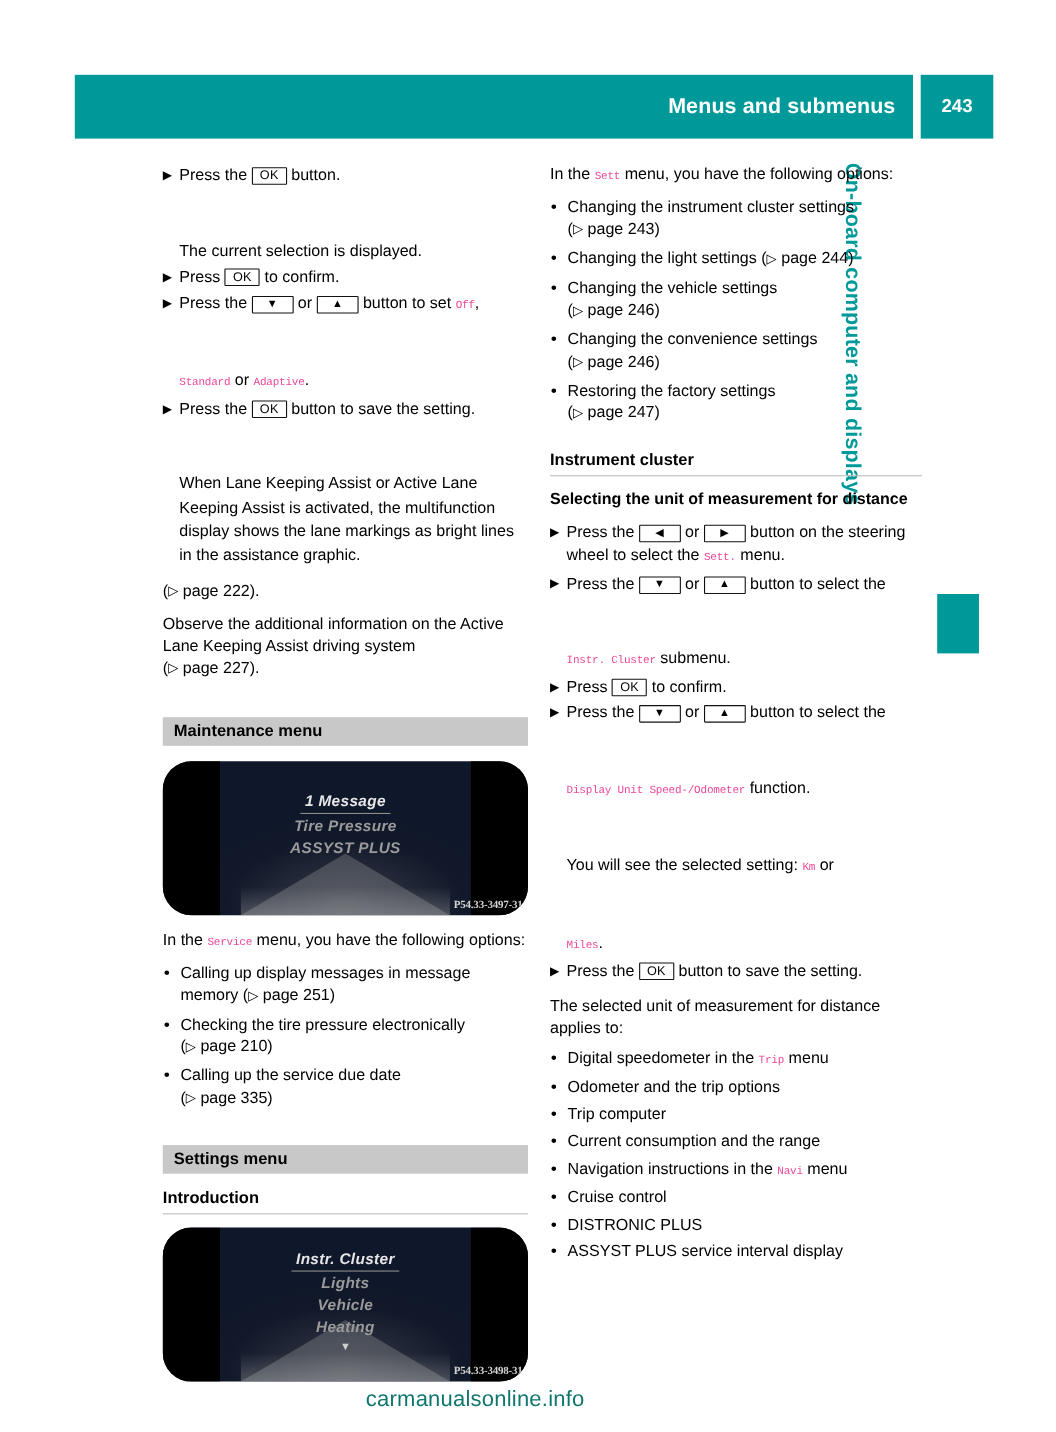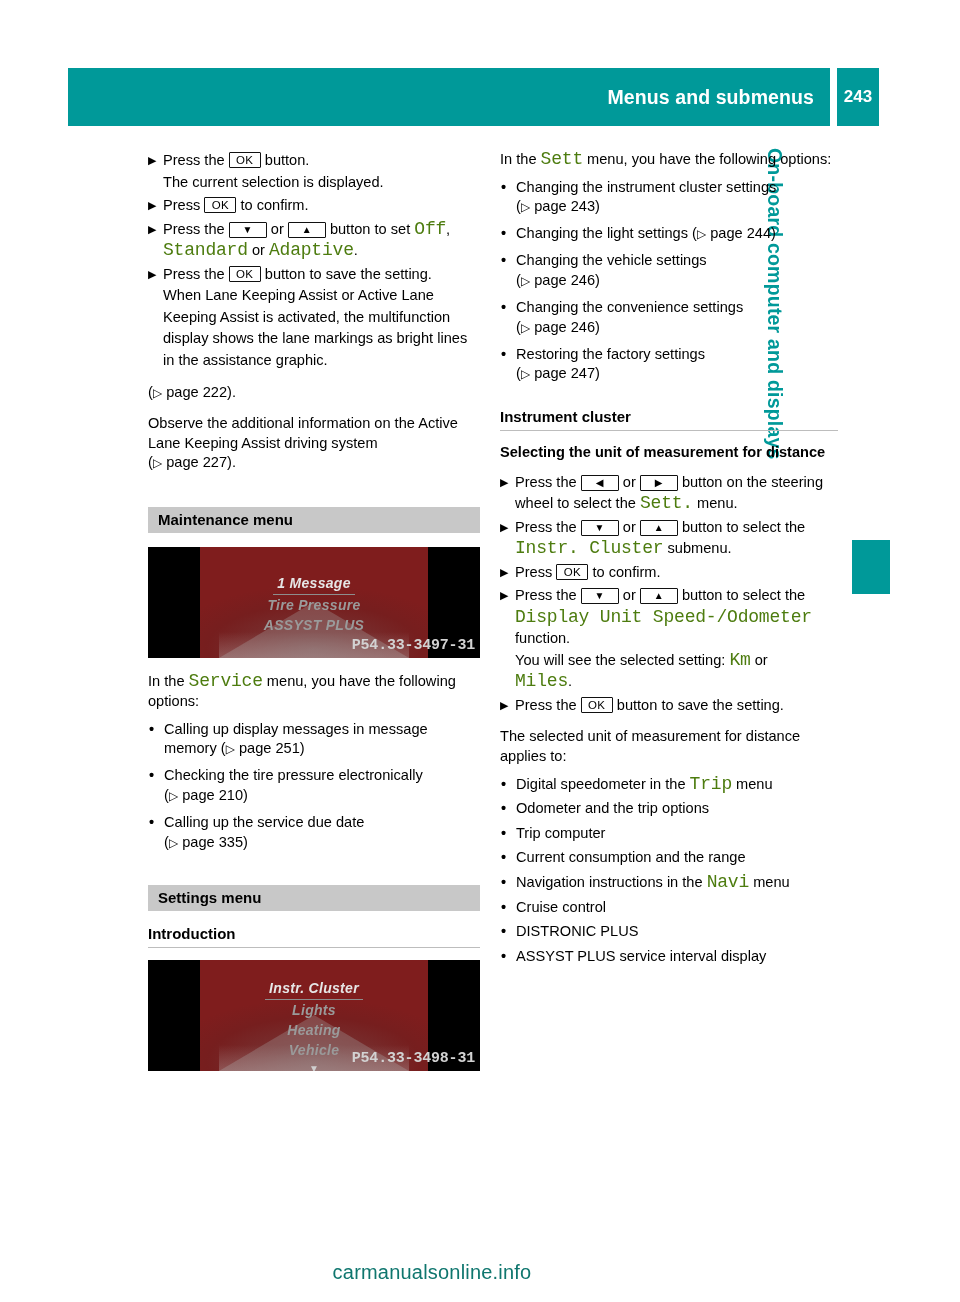--- a/index.html
+++ b/index.html
@@ -41,21 +41,21 @@
     color: #ffffff;
     font-size: 19.5px;
     font-weight: bold;
     letter-spacing: 0.1px;
     white-space: nowrap;
   }
   #header-page-box {
     position: absolute;
     left: 769px;
     top: 0;
-    width: 42px;
+    width: 66px;
     height: 58px;
     background: #009999;
   }
   #header-page-number {
     position: absolute;
     left: 0;
     right: 0;
     top: 50%;
     transform: translateY(-50%);
     text-align: center;
@@ -121,42 +121,43 @@
   .step .marker {
     position: absolute;
     left: 0;
     top: 0;
     font-size: 11px;
     line-height: 21.5px;
     color: #000;
   }
   .step .cont {
     display: block;
+    margin-top: 47px;
   }
 
   .bullet-r {
     position: relative;
     padding-left: 16px;
     font-size: 14.6px;
     line-height: 19.6px;
     margin: 0 0 7px 0;
   }
   .bullet-r .marker {
     position: absolute;
     left: 1px;
     top: 0;
     font-size: 14.6px;
     line-height: 19.6px;
     font-weight: bold;
   }
 
   .mono {
     font-family: "Liberation Mono", "DejaVu Sans Mono", monospace;
-    color: #4d7c0f;
-    font-size: 18px;
+    color: #ec4899;
+    font-size: 10px;
     letter-spacing: -0.2px;
   }
 
   .keycap {
     display: inline-block;
     border: 1.4px solid #111;
     border-radius: 1px;
     padding: 0 5px;
     min-width: 20px;
     text-align: center;
@@ -204,24 +205,25 @@
     font-size: 14.6px;
     font-weight: bold;
     line-height: 19.5px;
     margin: 0 0 9px 0;
   }
 
   
   .cluster-img {
     position: relative;
     width: 332px;
-    height: 111px;
-    background: #7f1d1d;
+    height: 140px;
+    background: #0f172a;
     overflow: hidden;
     margin: 0 0 14px 0;
+    border-radius: 26px;
   }
   .cluster-img .vignette {
     position: absolute;
     inset: 0;
     background:
       radial-gradient(ellipse 62% 78% at 50% 92%, rgba(110,110,110,0.42) 0%, rgba(40,40,40,0.10) 52%, rgba(0,0,0,0) 74%);
   }
   .cluster-img .road {
     position: absolute;
     left: 50%;
@@ -281,22 +283,22 @@
     margin-top: 4px;
     color: #cfcfcf;
     font-size: 10px;
     line-height: 10px;
   }
   .cluster-code {
     position: absolute;
     right: 5px;
     bottom: 4px;
     color: #d2d2d2;
-    font-family: Liberation Mono, monospace;
-    font-size: 15px;
+    font-family: Liberation Serif, serif;
+    font-size: 10px;
     font-weight: bold;
     letter-spacing: -0.2px;
   }
 
   
   #footer-watermark {
     position: absolute;
     left: 0;
     right: 0;
     bottom: 18px;
@@ -406,22 +408,22 @@
 
   <div class="cluster-img">
     <div class="vignette"></div>
     <div class="road"></div>
     <div class="road-glow"></div>
     <div class="side-dark-l"></div>
     <div class="side-dark-r"></div>
     <div class="cluster-lines" style="top:18px;">
       <span class="sel-wrap"><span class="line selected">Instr. Cluster</span></span>
       <div class="line">Lights</div>
+      <div class="line">Vehicle</div>
       <div class="line">Heating</div>
-      <div class="line">Vehicle</div>
       <span class="down-caret">▼</span>
     </div>
     <div class="cluster-code">P54.33-3498-31</div>
   </div>
 
 </div>
 
 <div id="col-right">
 
   <p class="para tight"><span>In the</span> <span class="mono">Sett</span> <span>menu, you have the following options:</span></p>

